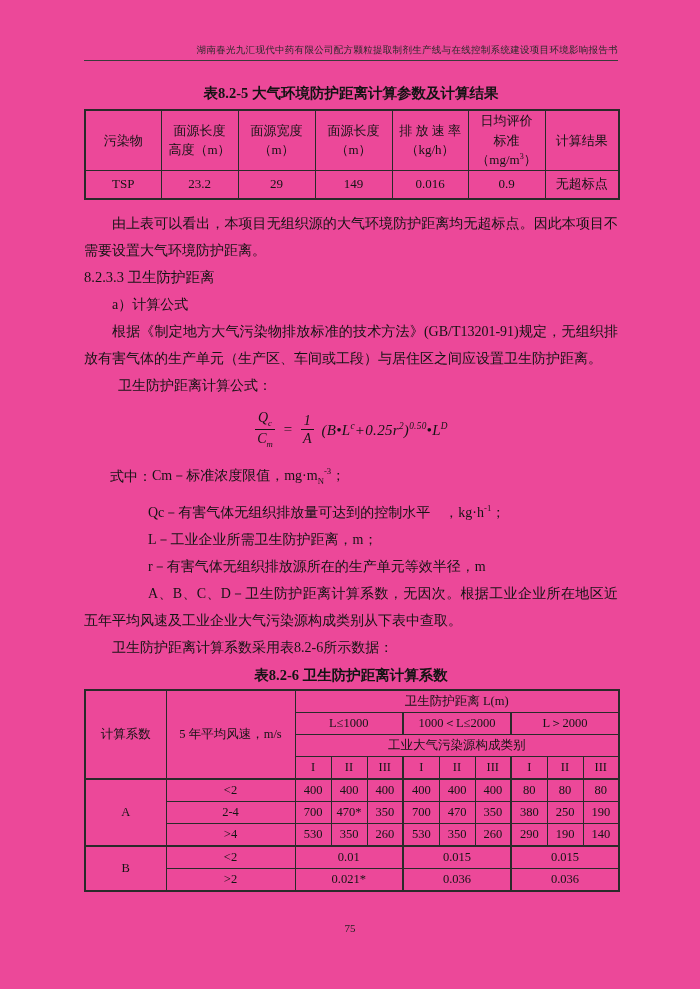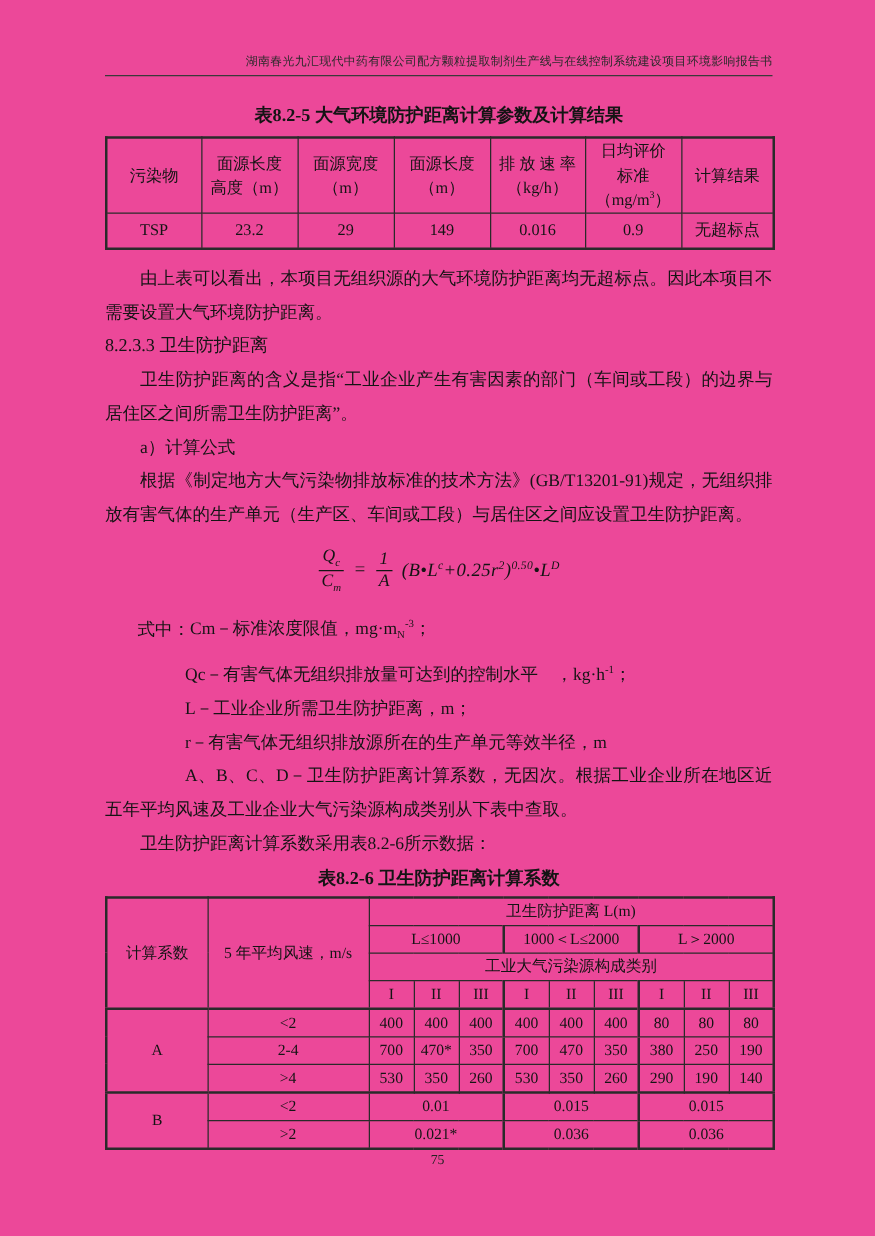--- a/index.html
+++ b/index.html
@@ -107,26 +107,26 @@
         <td>0.9</td>
         <td>无超标点</td>
       </tr>
     </tbody>
   </table>
 
   <p class="ind p-top">由上表可以看出，本项目无组织源的大气环境防护距离均无超标点。因此本项目不需要设置大气环境防护距离。</p>
 
   <h3>8.2.3.3  卫生防护距离</h3>
 
-  <p class="ind">卫生防护距离的含义是指“工业企业产生有害因素的部门（车间或工段）的边界与居住区之间所需卫生防护距离”。</p>
 
   <p class="ind">a）计算公式</p>
 
   <p class="ind">根据《制定地方大气污染物排放标准的技术方法》(GB/T13201-91)规定，无组织排放有害气体的生产单元（生产区、车间或工段）与居住区之间应设置卫生防护距离。</p>
 
+  <p class="ind2">卫生防护距离计算公式：</p>
 
   <div class="formula">
     <span class="frac">
       <span class="fn">Q<sub>c</sub></span>
       <span class="fd">C<sub>m</sub></span>
     </span>
     <span>=</span>
     <span class="frac">
       <span class="fn">1</span>
       <span class="fd">A</span>

